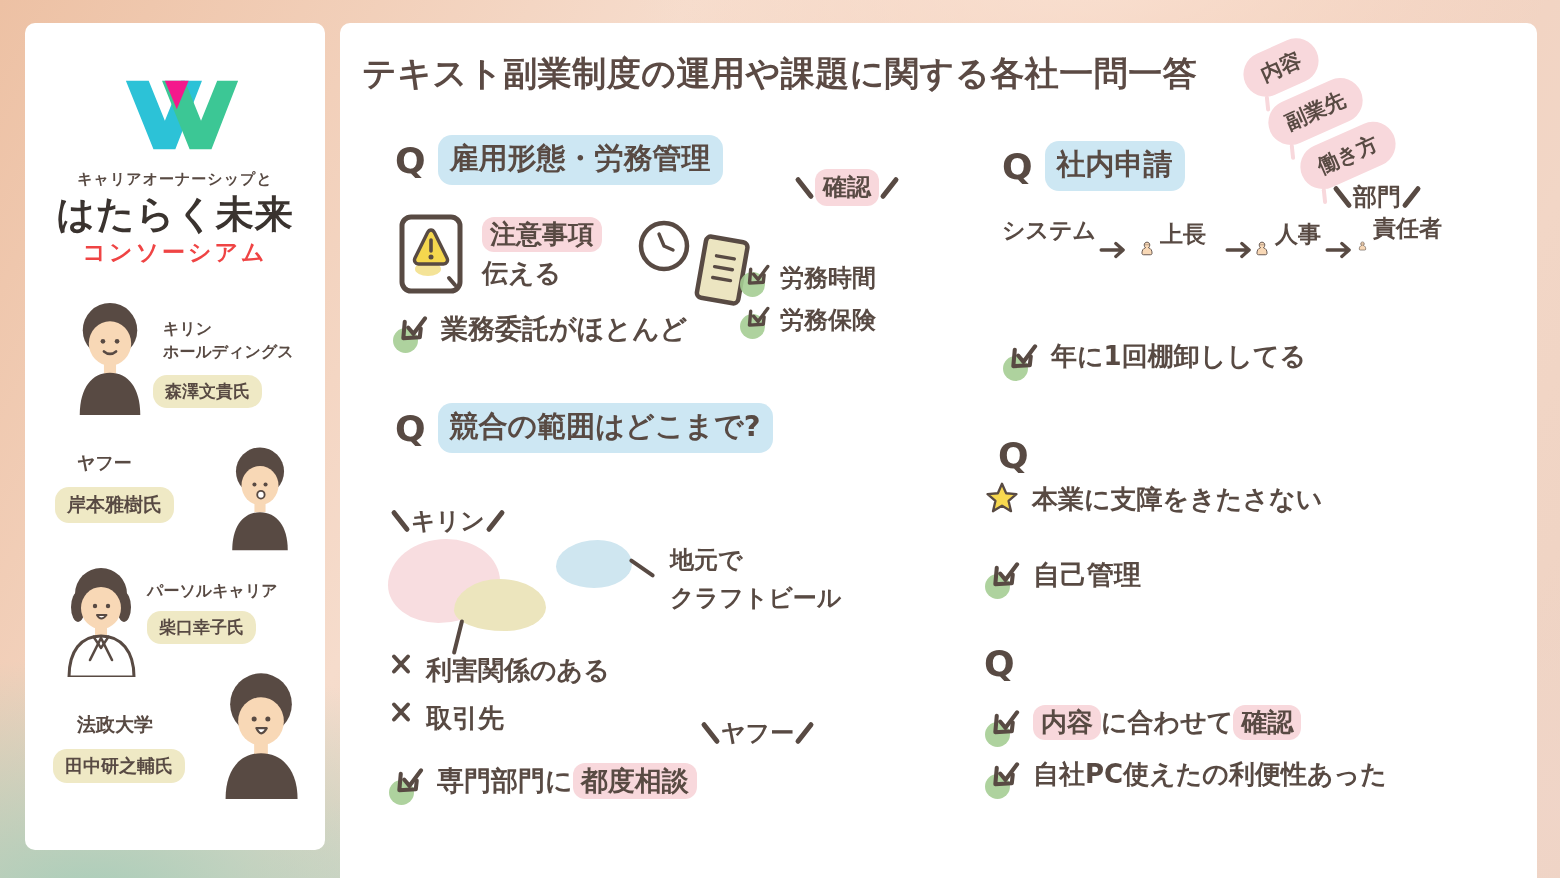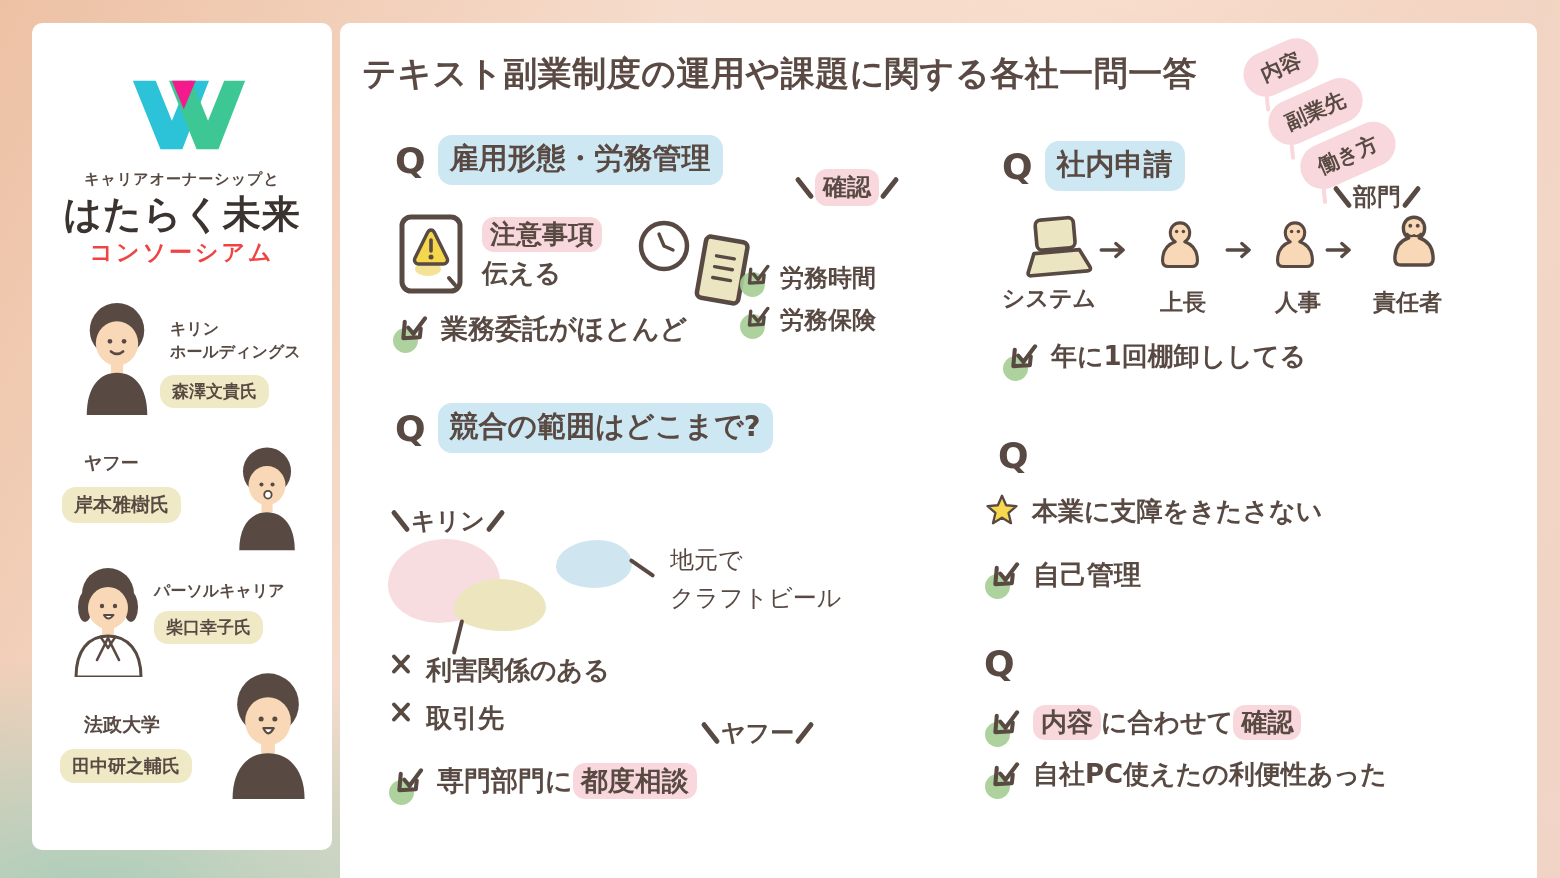--- a/index.html
+++ b/index.html
@@ -12,21 +12,21 @@
   #stage {
     position:relative; width:1560px; height:878px; overflow:hidden;
     background:
       radial-gradient(55% 45% at 6% 102%, rgba(166,205,185,.95) 0%, rgba(166,205,185,0) 60%),
       radial-gradient(45% 38% at 42% 106%, rgba(190,227,223,.9) 0%, rgba(190,227,223,0) 60%),
       radial-gradient(40% 40% at 101% 92%, rgba(240,213,200,.9) 0%, rgba(240,213,200,0) 70%),
       radial-gradient(50% 45% at 70% -5%, rgba(250,226,211,.9) 0%, rgba(250,226,211,0) 60%),
       linear-gradient(118deg,#edc1a4 0%,#f6dccc 34%,#f2cdb9 58%,#f2d6c6 82%,#eed2c2 100%);
   }
   .card { position:absolute; background:#ffffff; border-radius:10px; }
-  #sidebar { left:32px; top:23px; width:300px; height:827px; }
+  #sidebar { left:25px; top:23px; width:300px; height:827px; }
   #main    { left:340px; top:23px; width:1197px; height:869px; }
 
   .abs { position:absolute; }
 
   
   .logo-tagline { left:0; right:0; top:147px; text-align:center; font-size:15px; font-weight:800; letter-spacing:1px; }
   .logo-name    { left:0; right:0; top:166px; text-align:center; font-size:38px; font-weight:900; letter-spacing:1px; color:#3a332f; }
   .logo-subname { left:0; right:0; top:214px; text-align:center; font-size:23px; font-weight:800; letter-spacing:3px; color:#ef4444; }
   .member-org  { font-size:16px; font-weight:700; line-height:1.45; white-space:pre-line; }
   .member-name { font-size:17px; font-weight:700; background:#efe9c5; padding:5px 12px; border-radius:14px; display:inline-block; }
@@ -47,26 +47,26 @@
   .cb.sm { width:26px; height:26px; margin-top:0; }
   .cb svg { position:relative; z-index:1; display:block; width:100%; height:100%; }
   .gdot { position:absolute; left:-5px; bottom:-9px; width:25px; height:25px; border-radius:50%; background:#a5cd94; opacity:.9; z-index:0; }
   .note-line { font-size:26px; font-weight:700; line-height:1.5; }
   .blob { position:absolute; }
   .cline { position:absolute; background:#584a43; border-radius:3px; }
   .bubble { position:absolute; background:#f8d8dc; font-weight:800; font-size:21px;
             padding:8px 18px 9px; border-radius:24px; transform:rotate(-24deg); }
   .bubble::after { content:""; position:absolute; left:10px; bottom:-13px; width:4px; height:16px;
                    background:#f8d8dc; border-radius:3px; transform:rotate(18deg); }
-  .flow-step { position:absolute; display:flex; flex-direction:column; align-items:flex-end; gap:6px; }
+  .flow-step { position:absolute; display:flex; flex-direction:row; align-items:flex-start; gap:6px; }
   .flow-label { font-size:23px; font-weight:700; white-space:nowrap; }
   .star-item { display:flex; align-items:center; gap:12px; font-size:26px; font-weight:700; }
   .ng-item { display:flex; align-items:flex-start; gap:14px; font-size:26px; font-weight:700; }
   .plain-label { font-size:24px; font-weight:800; }
-  .callout { font-size:24px; font-weight:400; line-height:1.6; white-space:pre-line; }
+  .callout { font-size:24px; font-weight:700; line-height:1.6; white-space:pre-line; }
 </style>
 </head>
 <body>
 
 <div id="stage">
 
   <div id="sidebar" class="card">
 
     <svg class="abs" style="left:88px;top:52px;width:138px;height:78px" viewBox="0 0 130 82">
       <path d="M6 6 L30 6 L47 48 L64 6 L86 6 L58 78 L35 78 Z" fill="#2cc2d7"></path>
@@ -335,21 +335,21 @@
             <path d="M10.5 15 L16 21.5 L28 5.5" fill="none" stroke="#584a43" stroke-width="4.2" stroke-linecap="round" stroke-linejoin="round"></path>
           </svg>
       </span>
       <span>年に1回棚卸ししてる</span>
     </div>
 
     <div class="abs q-title" style="left:658px;top:412px">
       <span class="q-letter">Q</span>
     </div>
 
-    <div class="abs star-item" style="left:644px;top:470px">
+    <div class="abs star-item" style="left:644px;top:458px">
       <svg width="36" height="36" viewBox="0 0 40 40">
         <path d="M20 3 L24.6 13.6 L36 14.6 L27.3 22.2 L30 33.5 L20 27.4 L10 33.5 L12.7 22.2 L4 14.6 L15.4 13.6 Z" fill="#f7d84f" stroke="#584a43" stroke-width="2.6" stroke-linejoin="round"></path>
       </svg>
       <span>本業に支障をきたさない</span>
     </div>
 
     <div class="abs check-item" style="left:650px;top:534px">
       <span class="cb">
         <span class="gdot"></span>
         <svg viewBox="0 0 32 32">

